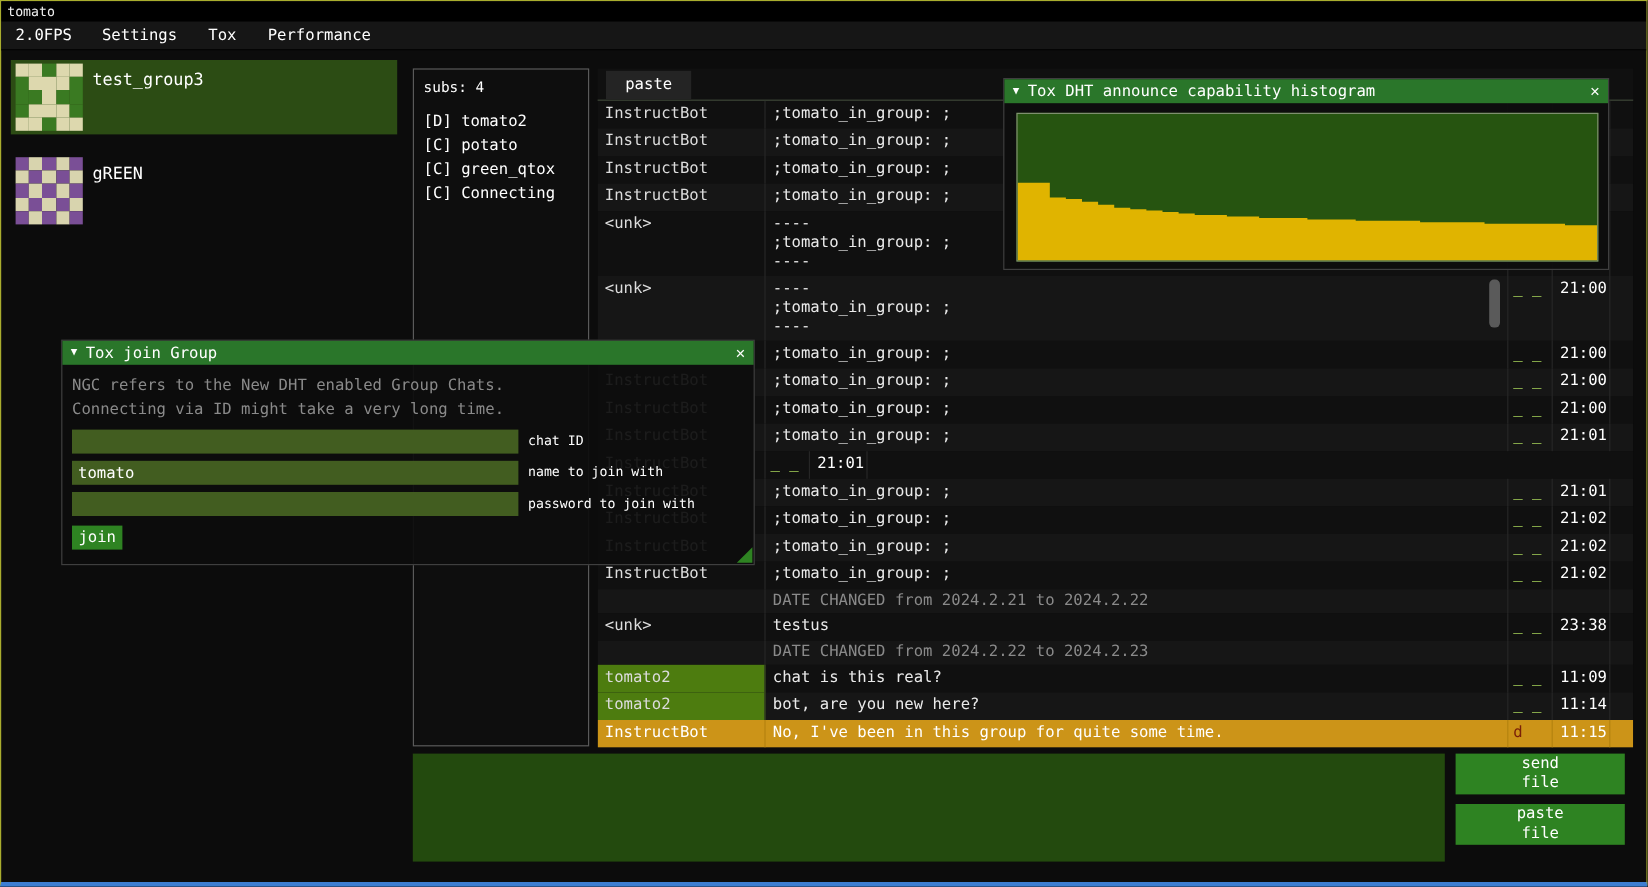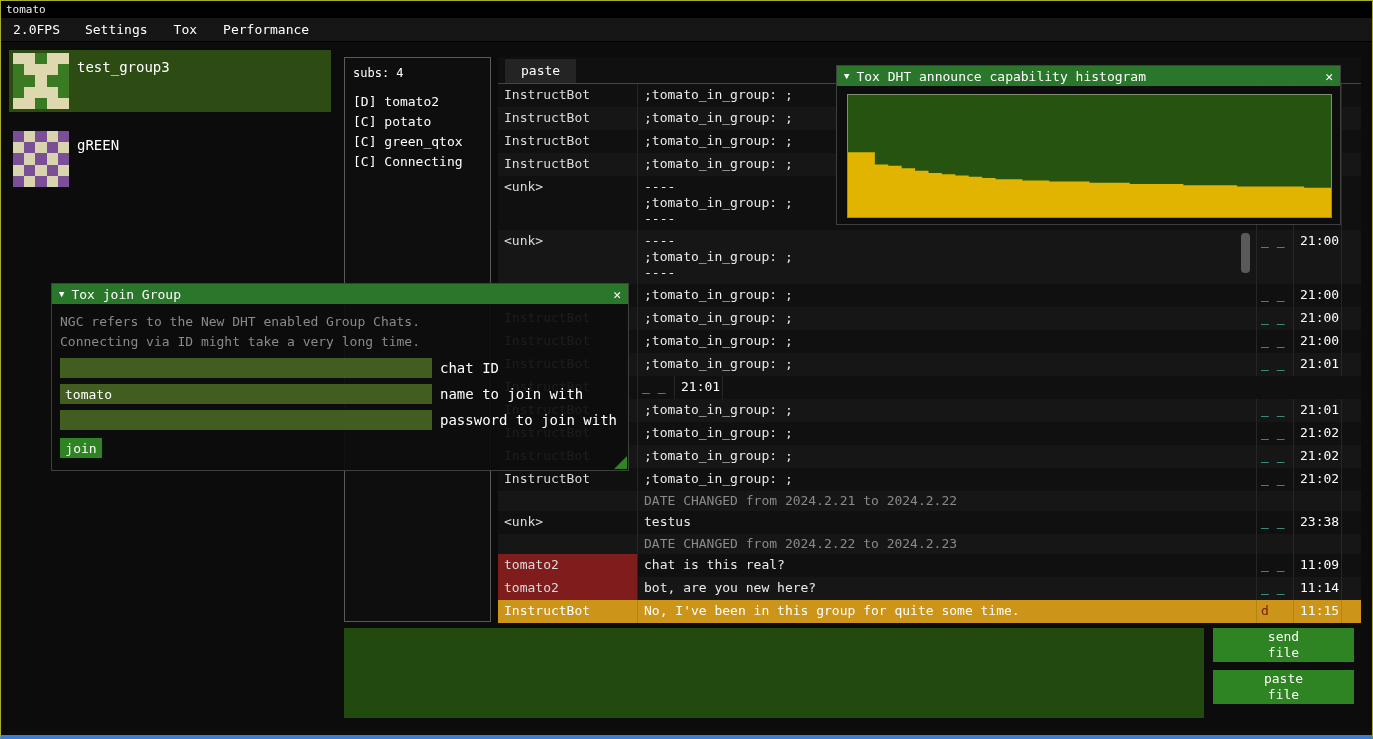--- a/index.html
+++ b/index.html
@@ -36,24 +36,24 @@
   .tab { padding:4px 16px 5px 16px; background:#242424; color:#fff; font-size:13px; cursor:pointer; }
   .chat-rows { position:absolute; left:0; top:27px; right:0; bottom:0; overflow:hidden; }
   .crow { display:flex; min-height:23px; background:#101010; }
   .crow.alt { background:#161616; }
   .crow.date-row { min-height:20px; }
   .ccell { padding:3px 6px; font-size:13px; line-height:16px; white-space:pre; overflow:hidden; }
   .crow.date-row .ccell { padding-top:2px; padding-bottom:2px; }
   .cname { width:140px; flex:none; border-right:1px solid #262626; color:#dcdcdc; }
   .ctext { flex:1; border-right:1px solid #262626; color:#eaeaea; }
   .ctext.date { color:#8a8a8a; }
-  .cstatus { width:37px; flex:none; border-right:1px solid #262626; color:#5eead4; padding-left:4px; padding-right:3px; }
+  .cstatus { width:37px; flex:none; border-right:1px solid #262626; color:#bef264; padding-left:4px; padding-right:3px; }
   .ctime { width:48px; flex:none; border-right:1px solid #262626; color:#fff; }
   .cpad { width:19px; flex:none; padding:0; }
-  .crow.self .cname { background:#7f1d1d; }
+  .crow.self .cname { background:#4d7c0f; }
   .crow.hl { background:#cc9418; }
   .crow.hl .ccell { color:#fff; border-right-color:#b5830f; }
   .crow.hl .cstatus { color:#7a2008; }
   .chat-scroll { position:absolute; left:743px; top:176px; width:9px; height:40px;
     background:#5a5a5a; border-radius:4px; cursor:pointer; }
   
   .composer { position:absolute; left:343px; top:627px; width:860px; height:90px;
     background:#234a0e; border:none; outline:none; resize:none; color:#fff;
     font-family:inherit; font-size:13px; padding:6px; }
   .file-btn { position:absolute; left:1212px; width:141px; height:34px; background:#2e8322;
@@ -67,21 +67,21 @@
   .float-title { height:20px; background:#2a762a; display:flex; align-items:center;
     font-size:13px; color:#fff; padding:0 7px; gap:7px; cursor:move; }
   .collapse { font-size:9px; cursor:pointer; }
   .close { margin-left:auto; font-size:13px; cursor:pointer; }
   .join { left:50px; top:282px; width:578px; height:188px; z-index:20; }
   .join-body { padding:8px; position:relative; }
   .jinfo { color:#8a8a8a; font-size:13px; line-height:20px; white-space:pre; }
   .jrow { display:flex; margin-top:6px; height:20px; }
   .jinput { width:372px; background:#425d20; border:none; outline:none; color:#fff;
     font-family:inherit; font-size:13px; padding:0 5px; }
-  .jlabel { margin-left:8px; font-size:14px; line-height:20px; color:#fff; white-space:pre; }
+  .jlabel { margin-left:8px; font-size:11px; line-height:20px; color:#fff; white-space:pre; }
   .join-btn { margin-top:8px; width:42px; height:20px; background:#2e8322; color:#ffffff;
     border:none; font-family:inherit; font-size:13px; cursor:pointer; }
   .grip { position:absolute; right:1px; bottom:1px; width:0; height:0;
     border-left:13px solid transparent; border-bottom:13px solid #2e8322; }
   .hist { left:835px; top:64px; width:505px; height:160px; z-index:15; }
   .plot { position:absolute; left:10px; top:28px; width:485px; height:124px;
     background:#265410; border:1px solid #7f8f6f; }
   .plot svg { width:100%; height:100%; display:block; }
 </style>
 </head>

